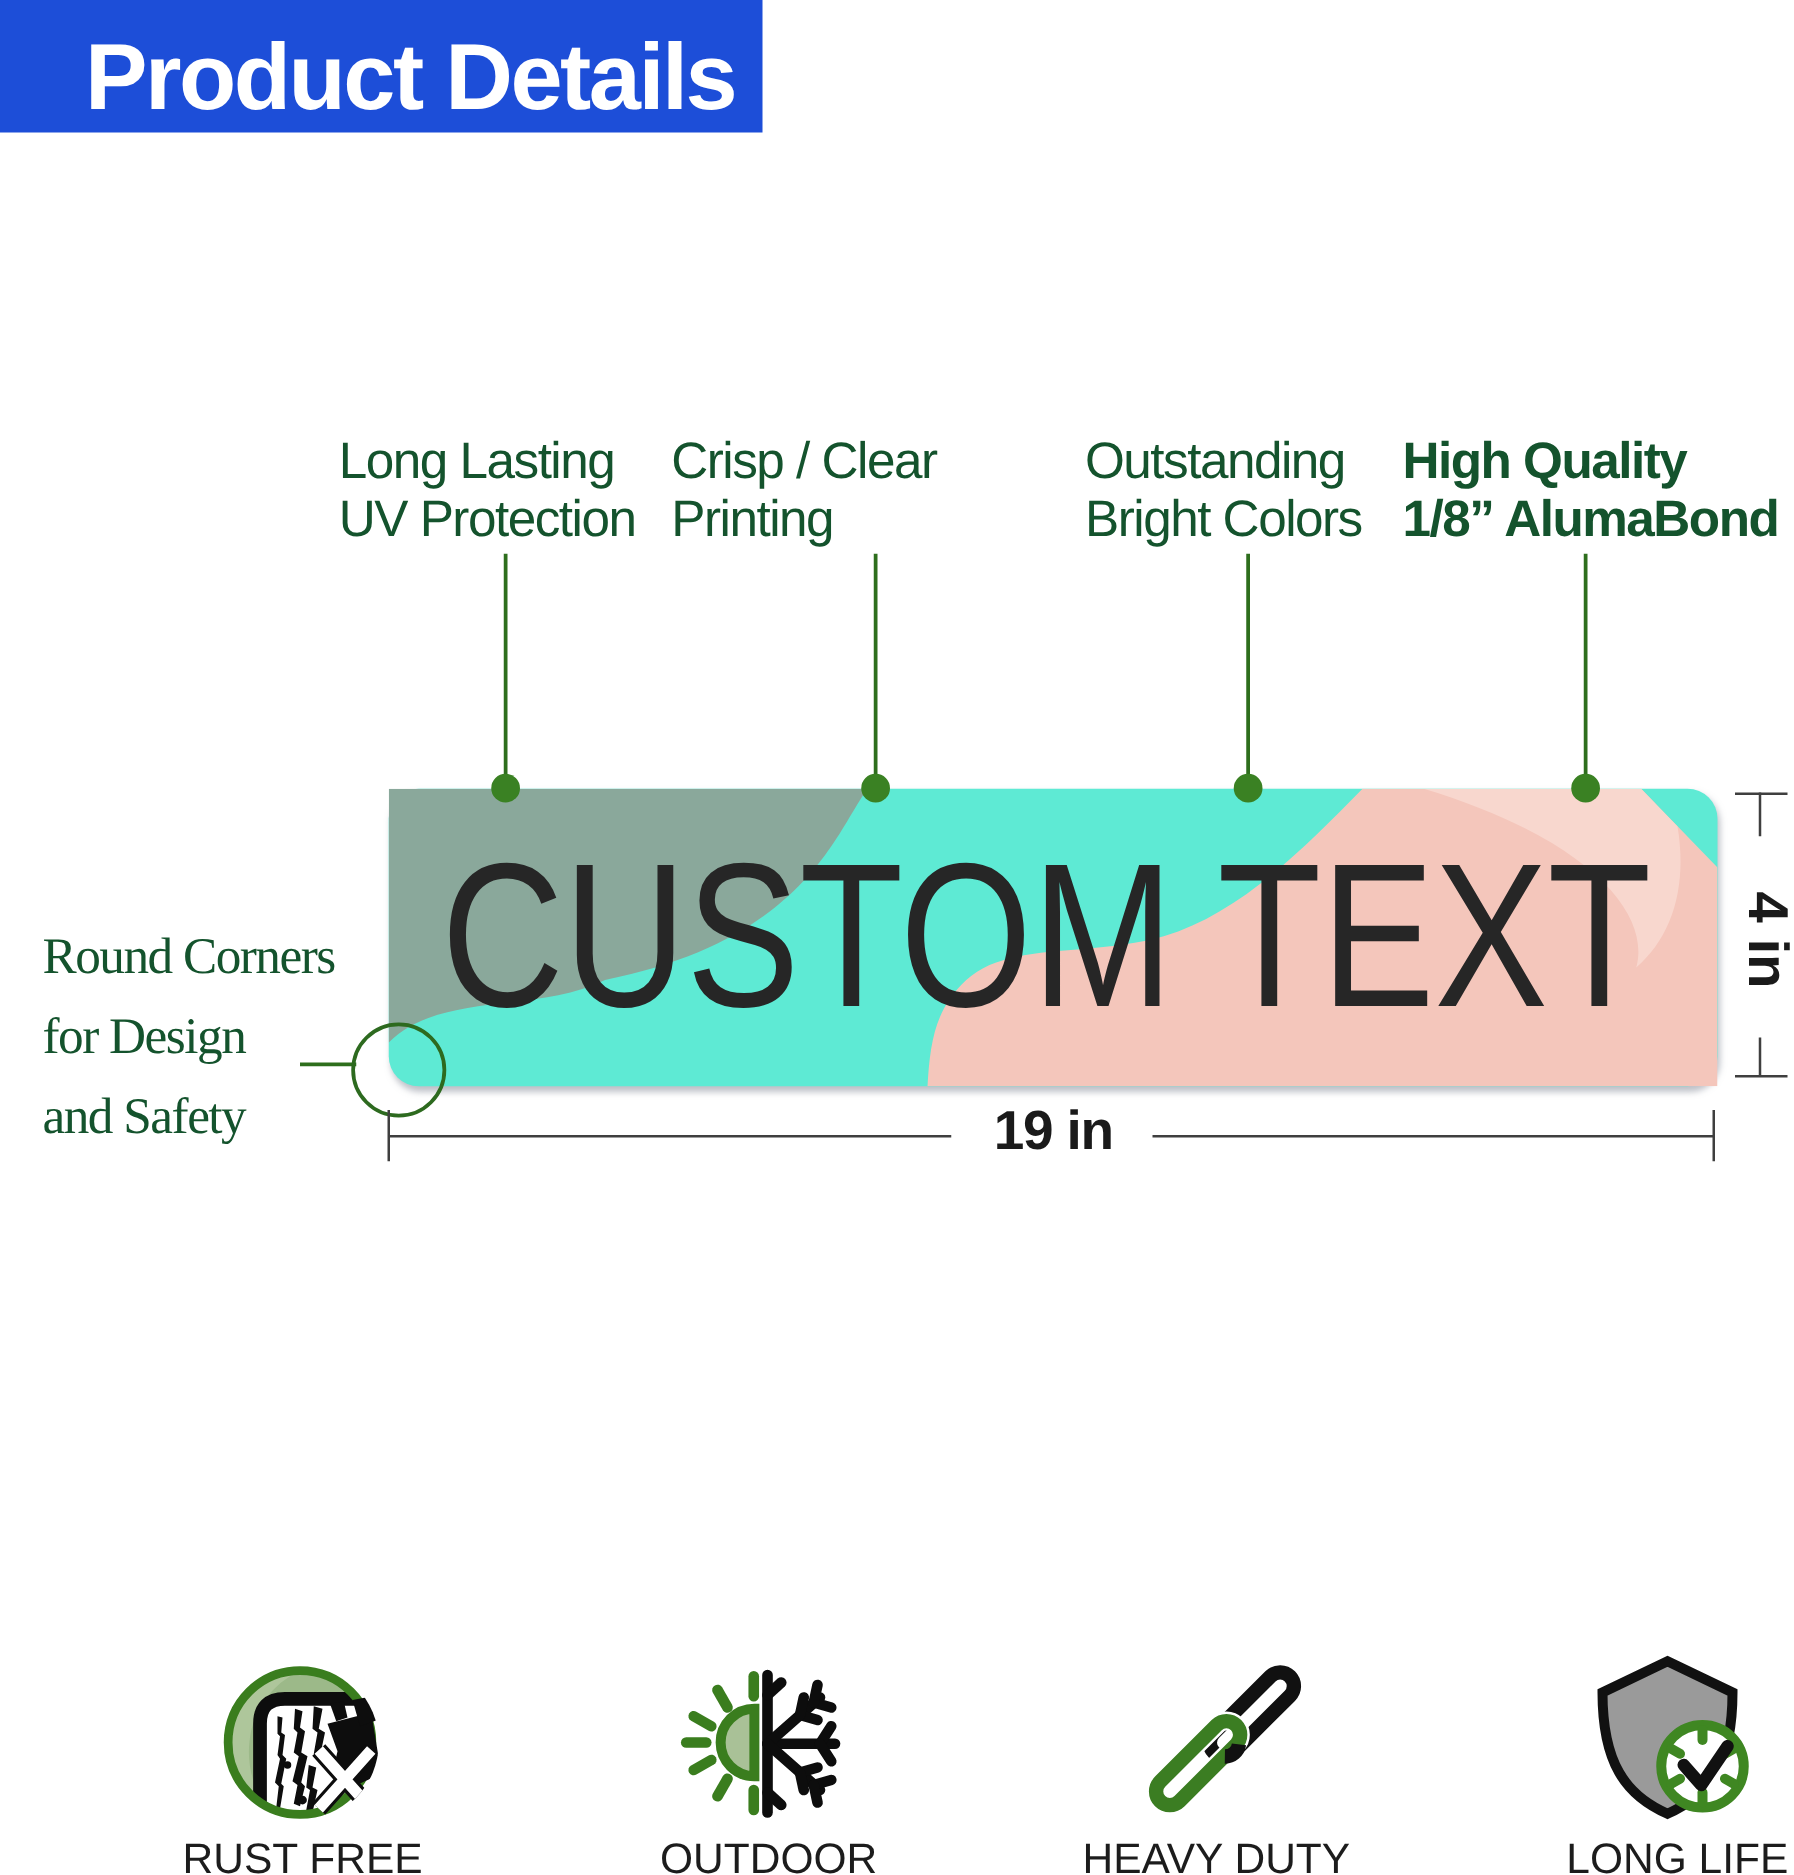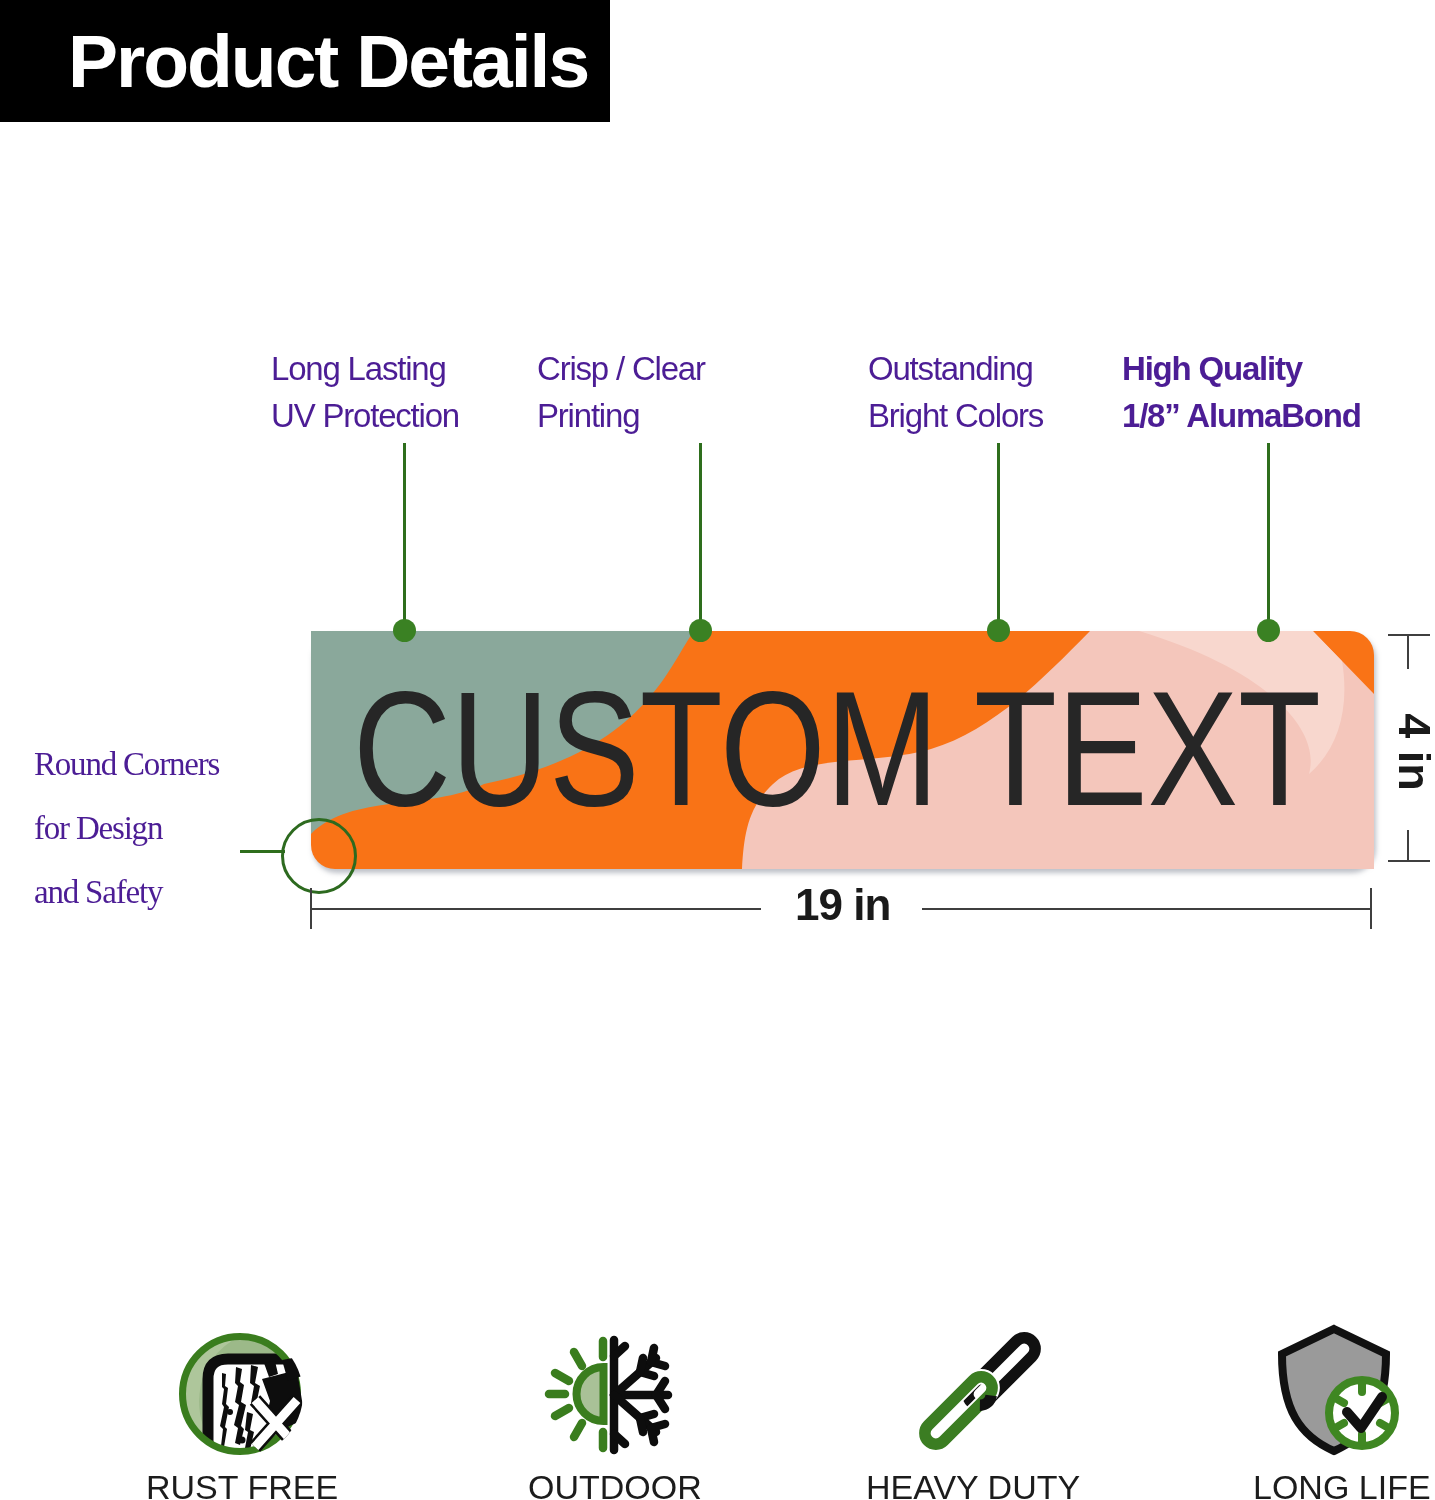--- a/index.html
+++ b/index.html
@@ -1,26 +1,26 @@
 <!DOCTYPE html>
 <html><head>
 <meta charset="utf-8">
 <style>
   html,body{margin:0;padding:0;}
   body{width:1435px;height:1500px;position:relative;background:#ffffff;
        font-family:"Liberation Sans", sans-serif;overflow:hidden;}
   .abs{position:absolute;}
-  .hdr{left:0;top:0;width:610px;height:122px;background:#000000;}
+  .hdr{left:0;top:0;width:610px;height:106px;background:#1d4ed8;}
   .hdr span{position:absolute;left:68px;top:35px;font-size:75px;line-height:52px;
        font-weight:bold;color:#ffffff;letter-spacing:-2px;white-space:nowrap;}
-  .lbl{font-size:33px;line-height:47px;color:#4c1d95;letter-spacing:-1.2px;white-space:nowrap;}
+  .lbl{font-size:41px;line-height:47px;color:#14532d;letter-spacing:-1.2px;white-space:nowrap;}
   .gline{width:3px;background:#2e6e1d;}
   .gdot{width:23px;height:23px;border-radius:50%;background:#3a8123;}
   .sign{left:311px;top:631px;width:1063px;height:238px;border-radius:24px;
-        background:#f97316;box-shadow:2px 4px 5px rgba(125,132,145,0.5);}
+        background:#5eead4;box-shadow:2px 4px 5px rgba(125,132,145,0.5);}
   .dim{background:#3f3f3f;}
   .dimtxt{font-weight:bold;color:#1a1a1a;font-size:46px;line-height:46px;}
   .icolbl{font-size:34px;line-height:34px;color:#1c1c1c;letter-spacing:0.5px;white-space:nowrap;}
   .gcircle{width:70px;height:70px;border-radius:50%;border:3px solid #2d6a1f;
            left:281px;top:818px;background:transparent;}
 </style>
 </head>
 <body>
 
 <div class="abs hdr">

